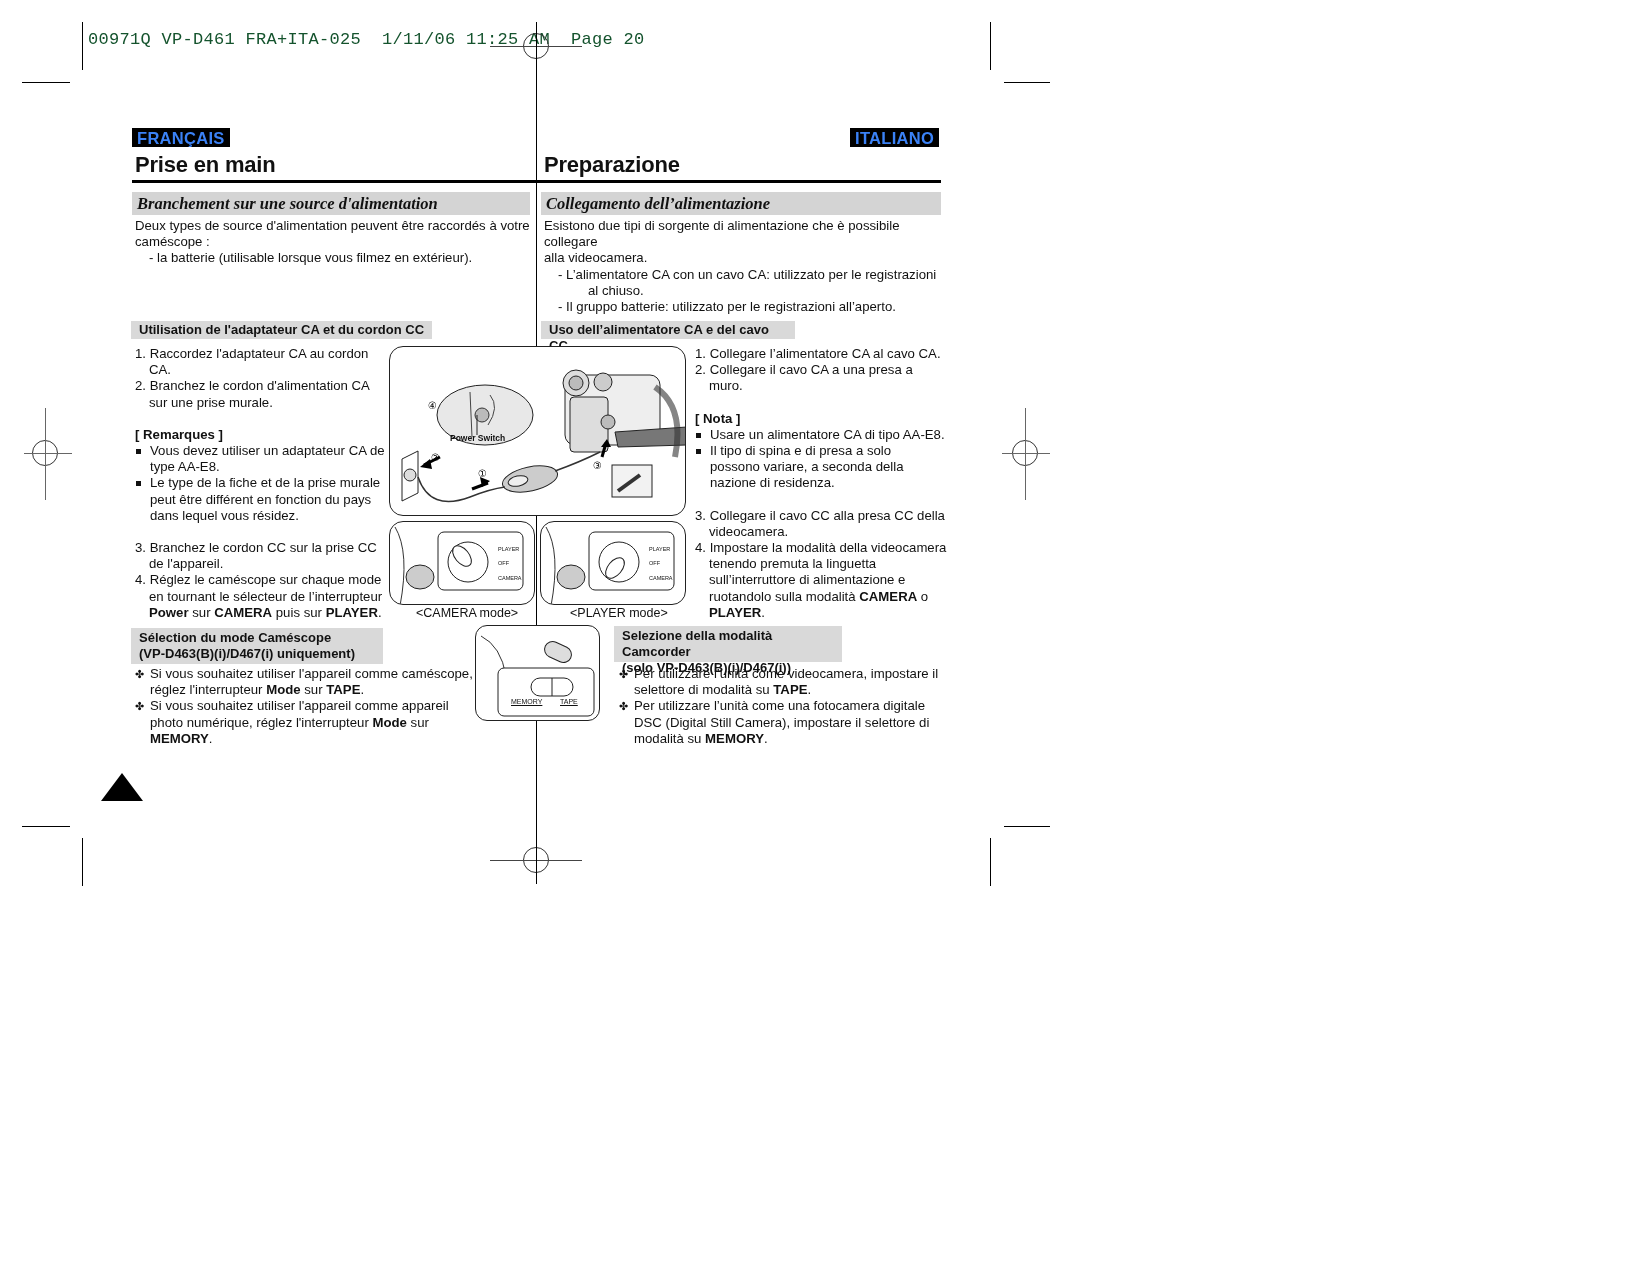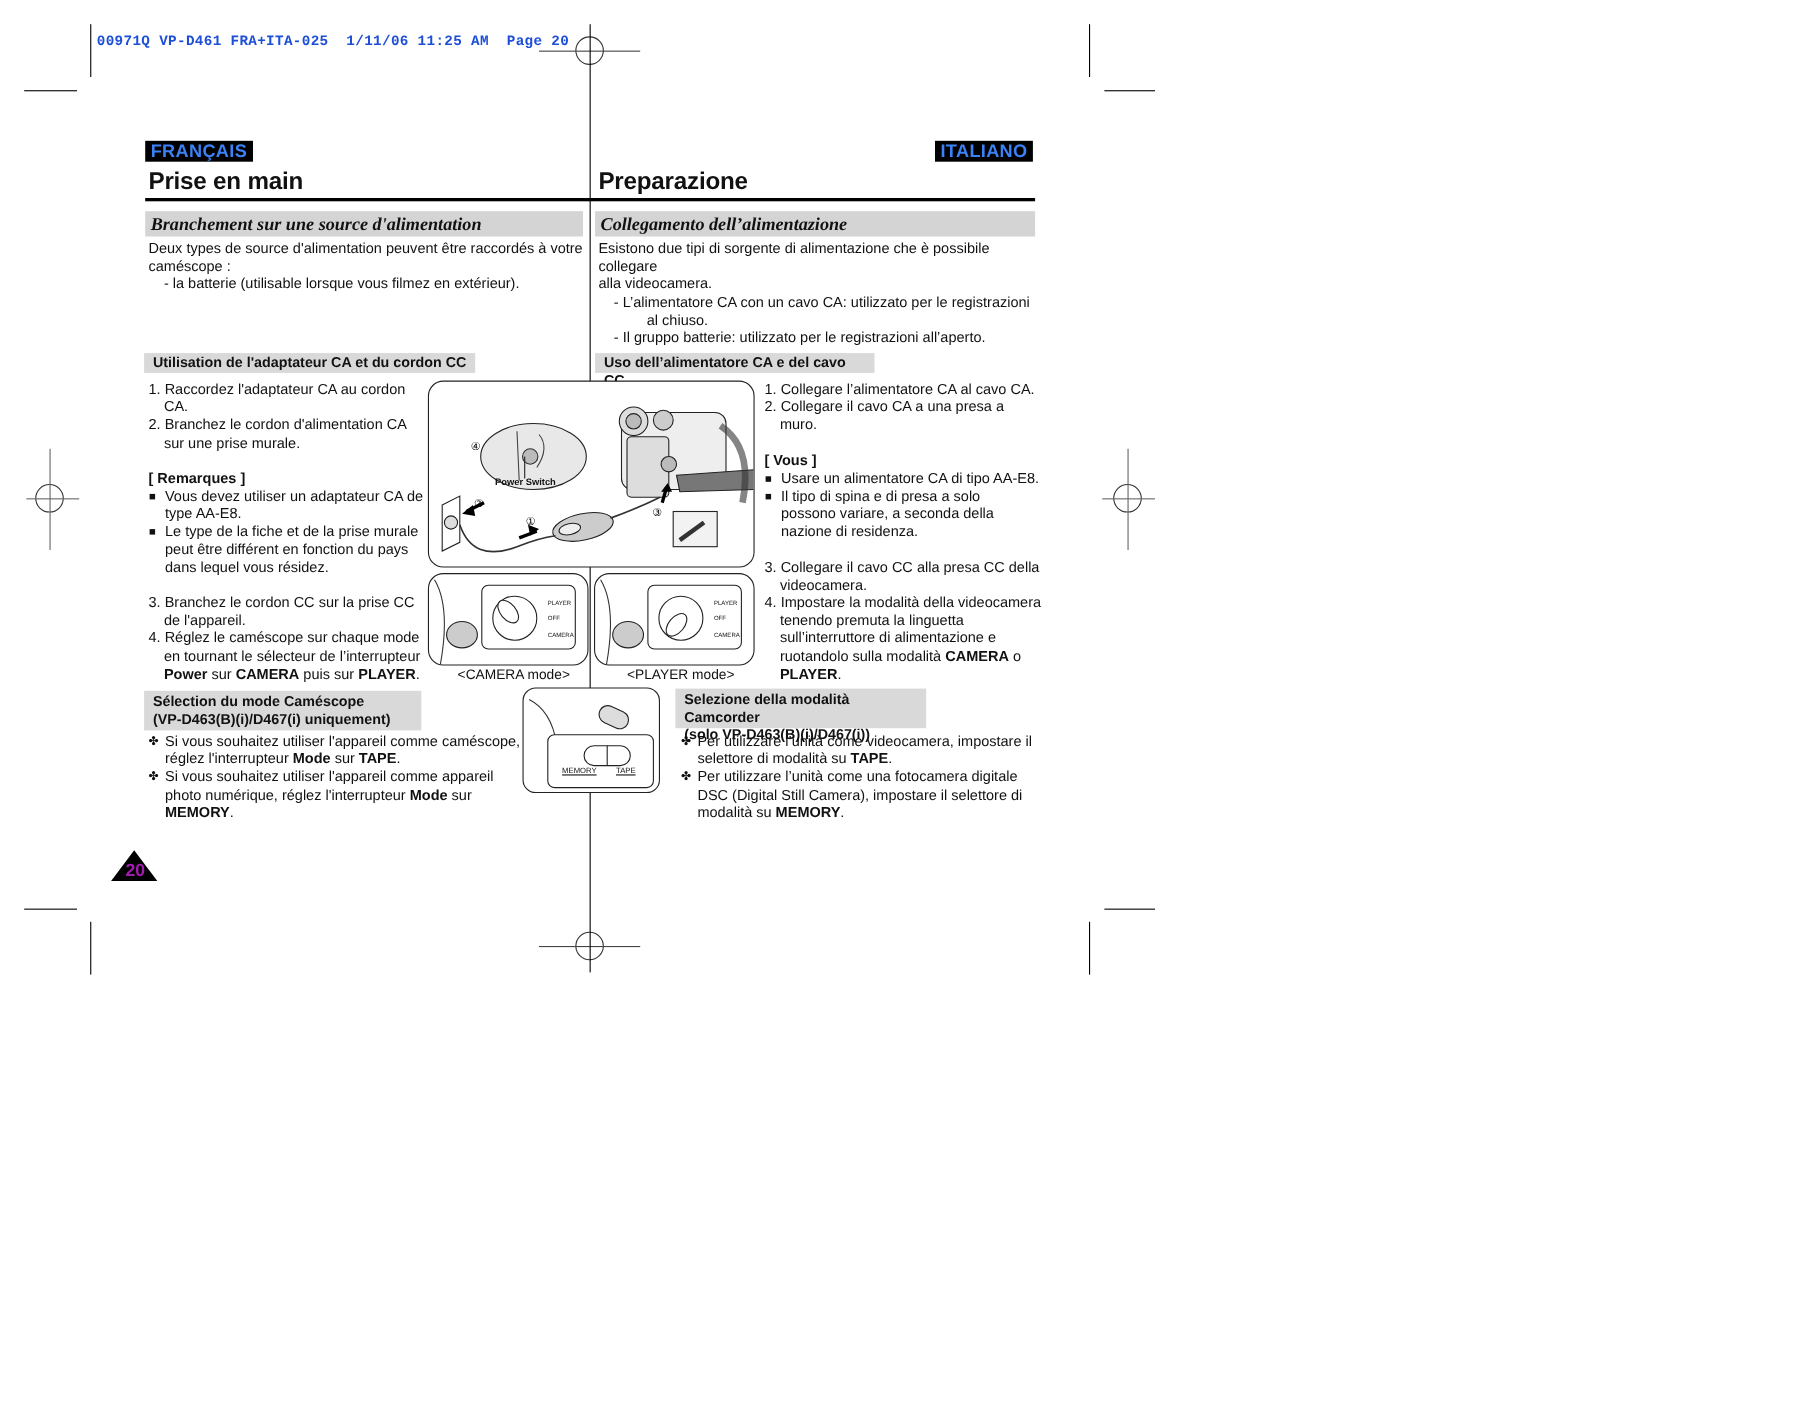--- a/index.html
+++ b/index.html
@@ -1,39 +1,39 @@
 <!DOCTYPE html>
 <html><head>
 <meta charset="utf-8">
 <style>
   html, body { margin:0; padding:0; background:#ffffff; }
   body { width:1650px; height:1275px; position:relative; overflow:hidden;
          font-family:"Liberation Sans", sans-serif; color:#111; }
   .abs { position:absolute; }
-  .slug { font-family:"Liberation Mono", monospace; font-size:13px; letter-spacing:0.3px; color:#1d4ed8; white-space:pre;font-weight:bold; }
+  .slug { font-family:"Liberation Mono", monospace; font-size:17px; letter-spacing:0.3px; color:#14532d; white-space:pre; }
   .vline { position:absolute; width:1px; background:#000; }
   .hline { position:absolute; height:1px; background:#000; }
   .reg { position:absolute; width:26px; height:26px; border:1px solid #333; border-radius:50%; box-sizing:border-box; }
   .lang-badge { position:absolute; background:#000; color:#3b82f6; font-weight:bold; font-size:16.5px; padding:1px 5px 0 5px; line-height:18px; letter-spacing:0.3px; }
   .page-title { position:absolute; font-size:22px; font-weight:bold; letter-spacing:-0.2px; }
   .rule-thick { position:absolute; height:3px; background:#000; }
   .sec-head { position:absolute; background:#d4d4d4; font-family:"Liberation Serif", serif; font-style:italic; font-weight:bold; font-size:16.5px; padding:2px 0 0 5px; box-sizing:border-box; height:23px; }
   .sub-head { position:absolute; background:#d9d9d9; font-weight:bold; font-size:13px; padding:1px 8px 0 8px; box-sizing:border-box; line-height:16px; }
   .txt { position:absolute; font-size:13.2px; line-height:16.2px; }
   .txt p { margin:0; }
   .ind1 { padding-left:15px; text-indent:-15px; }
   .bul { padding-left:15px; position:relative; }
   .bul::before { content:""; position:absolute; left:1px; top:6px; width:5px; height:5px; background:#111; }
   .cross { padding-left:15px; position:relative; }
   .cross-icon { position:absolute; left:0; top:0; font-size:11px; }
   .gap { height:16px; }
   .fig { position:absolute; border:1.2px solid #222; border-radius:14px; box-sizing:border-box; background:#fff; overflow:hidden; }
   .caption { position:absolute; font-size:12.5px; }
   .tri { position:absolute; width:0; height:0; border-left:21px solid transparent; border-right:21px solid transparent; border-bottom:28px solid #000; }
-  .tri-num { position:absolute; color:#a21caf; font-weight:bold; font-size:16px; }
+  .tri-num { position:absolute; color:#000000; font-weight:bold; font-size:16px; }
 </style>
 </head>
 <body>
 
 <div class="abs slug" style="left:88px;top:30px;">00971Q VP-D461 FRA+ITA-025  1/11/06 11:25 AM  Page 20</div>
 
 <div class="vline" style="left:82px;top:22px;height:48px;"></div>
 <div class="hline" style="left:22px;top:82px;width:48px;"></div>
 <div class="vline" style="left:990px;top:22px;height:48px;"></div>
 <div class="hline" style="left:1004px;top:82px;width:46px;"></div>
@@ -96,21 +96,21 @@
   <div class="gap"></div>
   <p><span>3. Branchez le cordon CC sur la prise CC</span><br><span style="padding-left:14px">de l'appareil.</span></p>
   <p><span>4. Réglez le caméscope sur chaque mode</span><br><span style="padding-left:14px">en tournant le sélecteur de l’interrupteur</span><br>
     <span style="padding-left:14px"><b>Power</b><span> sur </span><b>CAMERA</b><span> puis sur </span><b>PLAYER</b><span>.</span></span></p>
 </div>
 
 <div class="txt" style="left:695px;top:346px;width:255px;">
   <p>1. Collegare l’alimentatore CA al cavo CA.</p>
   <p><span>2. Collegare il cavo CA a una presa a</span><br><span style="padding-left:14px">muro.</span></p>
   <div class="gap"></div>
-  <p style="font-weight:bold">[ Vous ]</p>
+  <p style="font-weight:bold">[ Nota ]</p>
   <p class="bul">Usare un alimentatore CA di tipo AA-E8.</p>
   <p class="bul"><span>Il tipo di spina e di presa a solo</span><br><span>possono variare, a seconda della</span><br><span>nazione di residenza.</span></p>
   <div class="gap"></div>
   <p><span>3. Collegare il cavo CC alla presa CC della</span><br><span style="padding-left:14px">videocamera.</span></p>
   <p><span>4. Impostare la modalità della videocamera</span><br><span style="padding-left:14px">tenendo premuta la linguetta</span><br><span style="padding-left:14px">sull’interruttore di alimentazione e</span><br>
     <span style="padding-left:14px"><span>ruotandolo sulla modalità </span><b>CAMERA</b><span> o</span></span><br>
     <span style="padding-left:14px"><b>PLAYER</b><span>.</span></span></p>
 </div>
 
 <div class="fig" style="left:389px;top:346px;width:297px;height:170px;">

